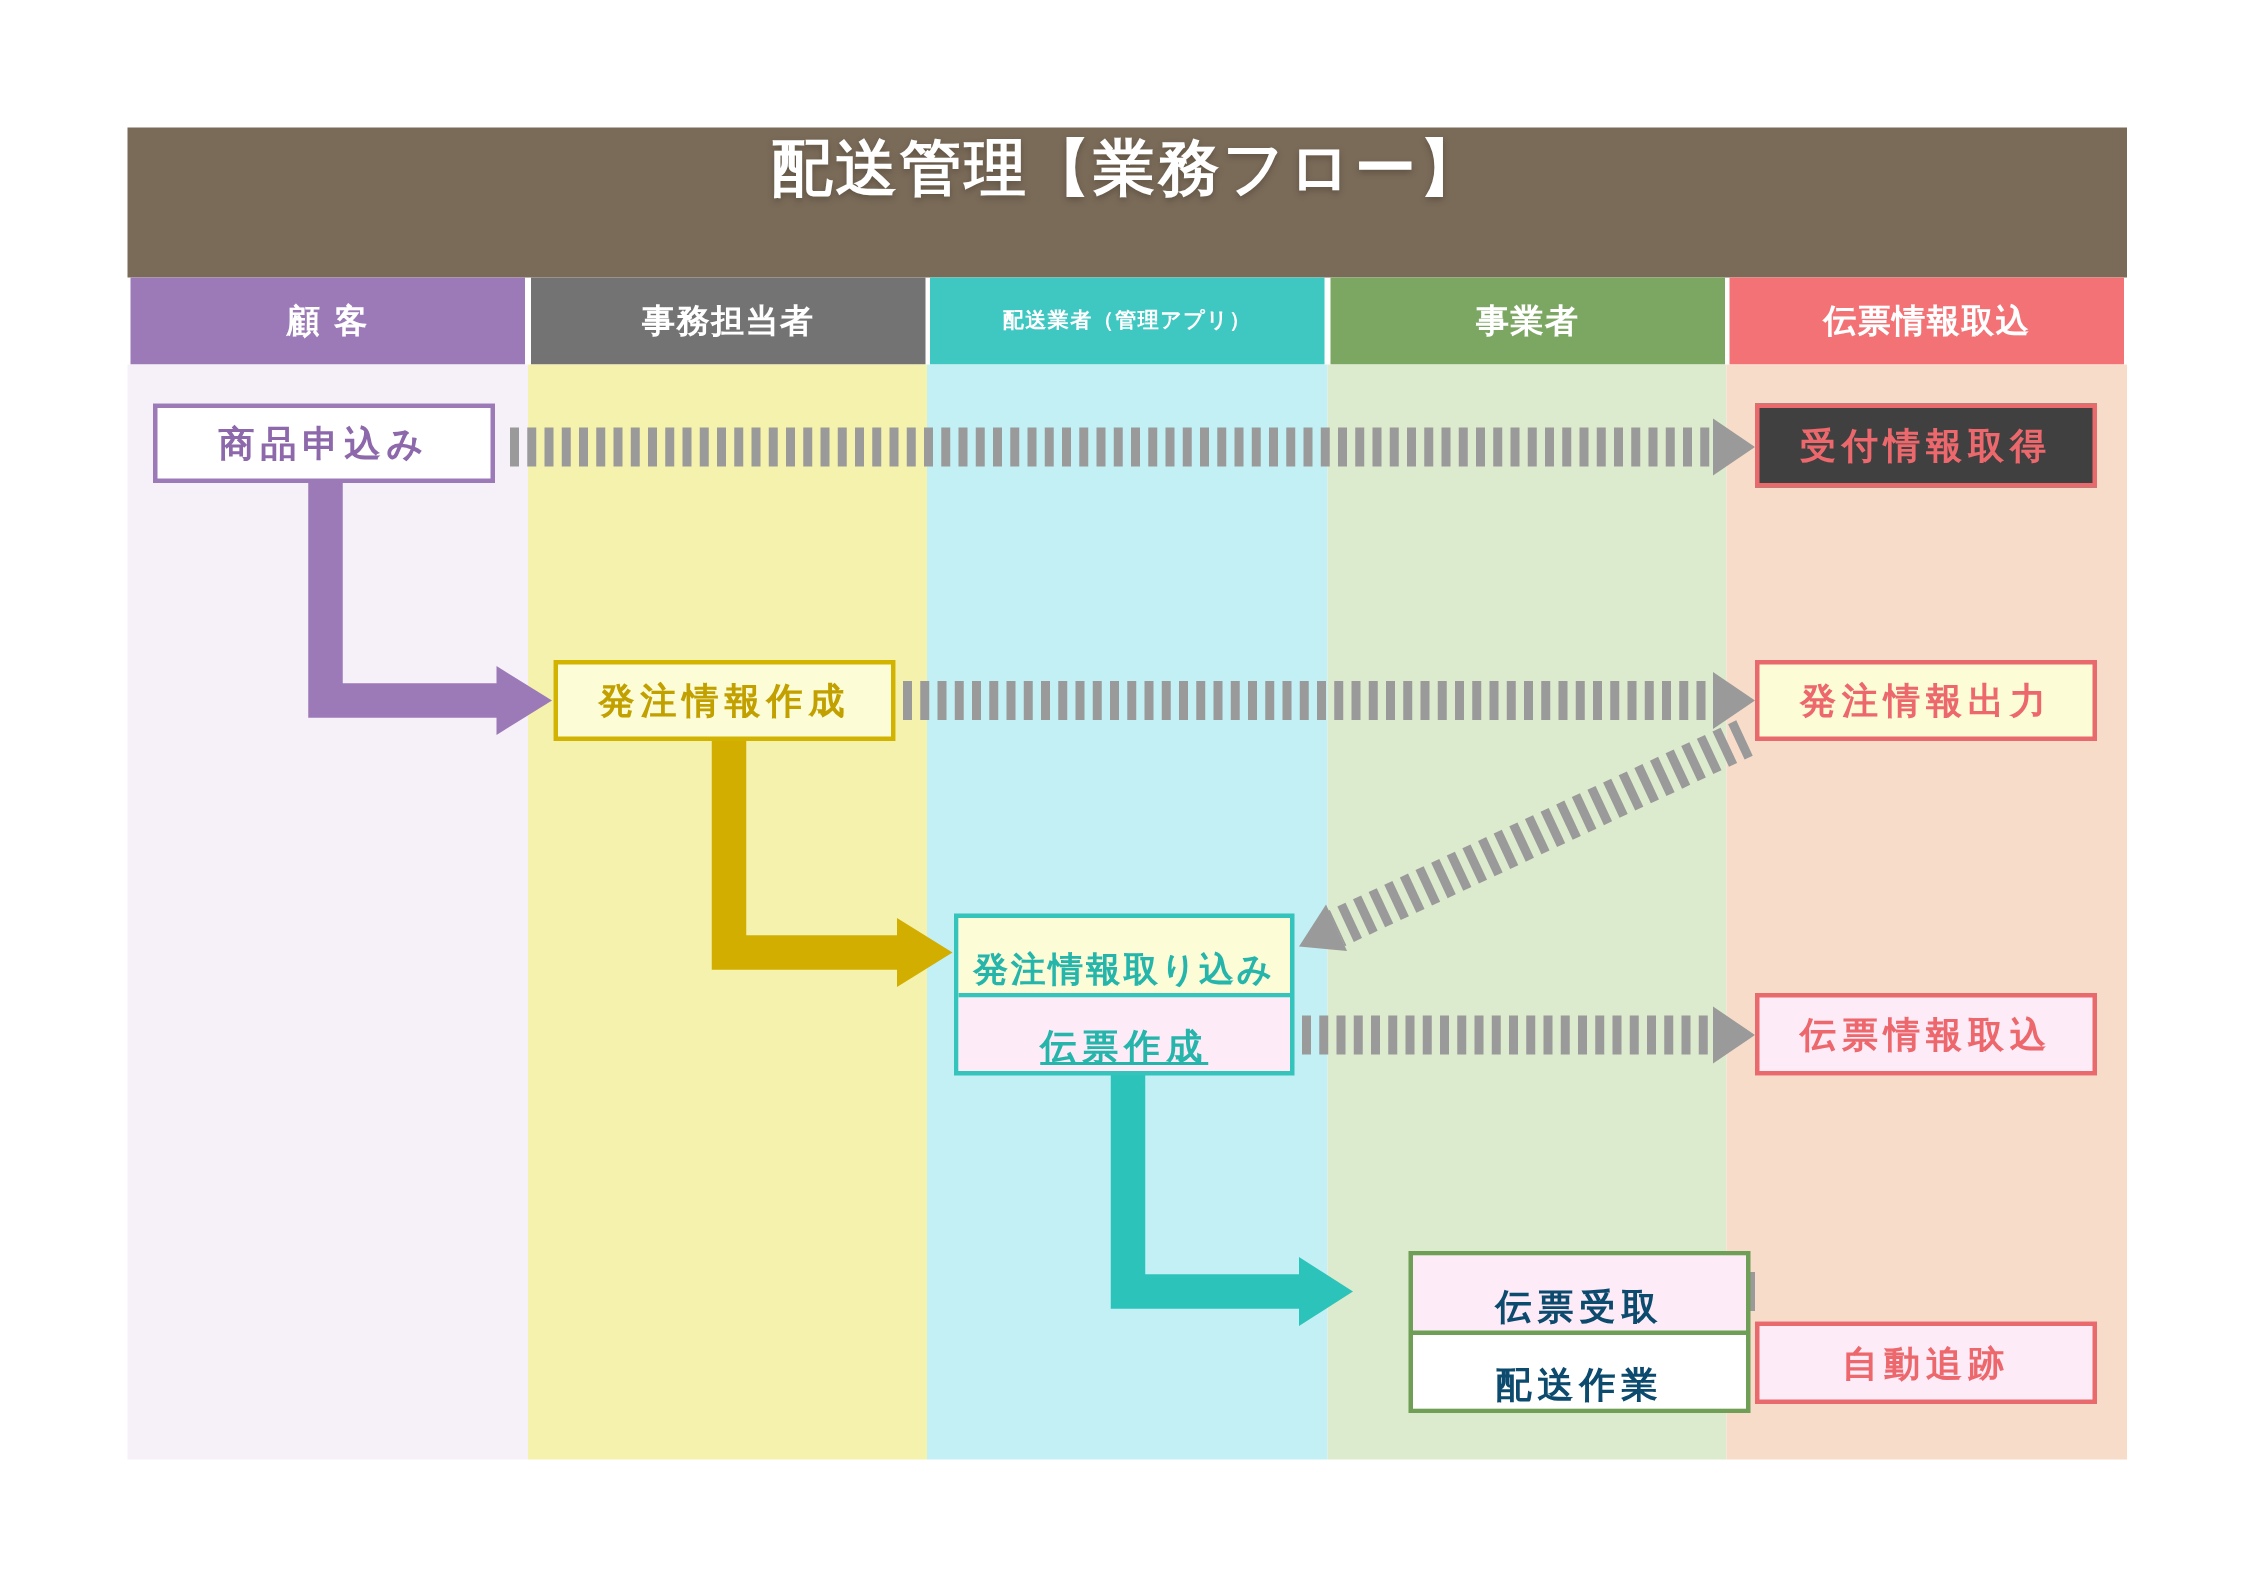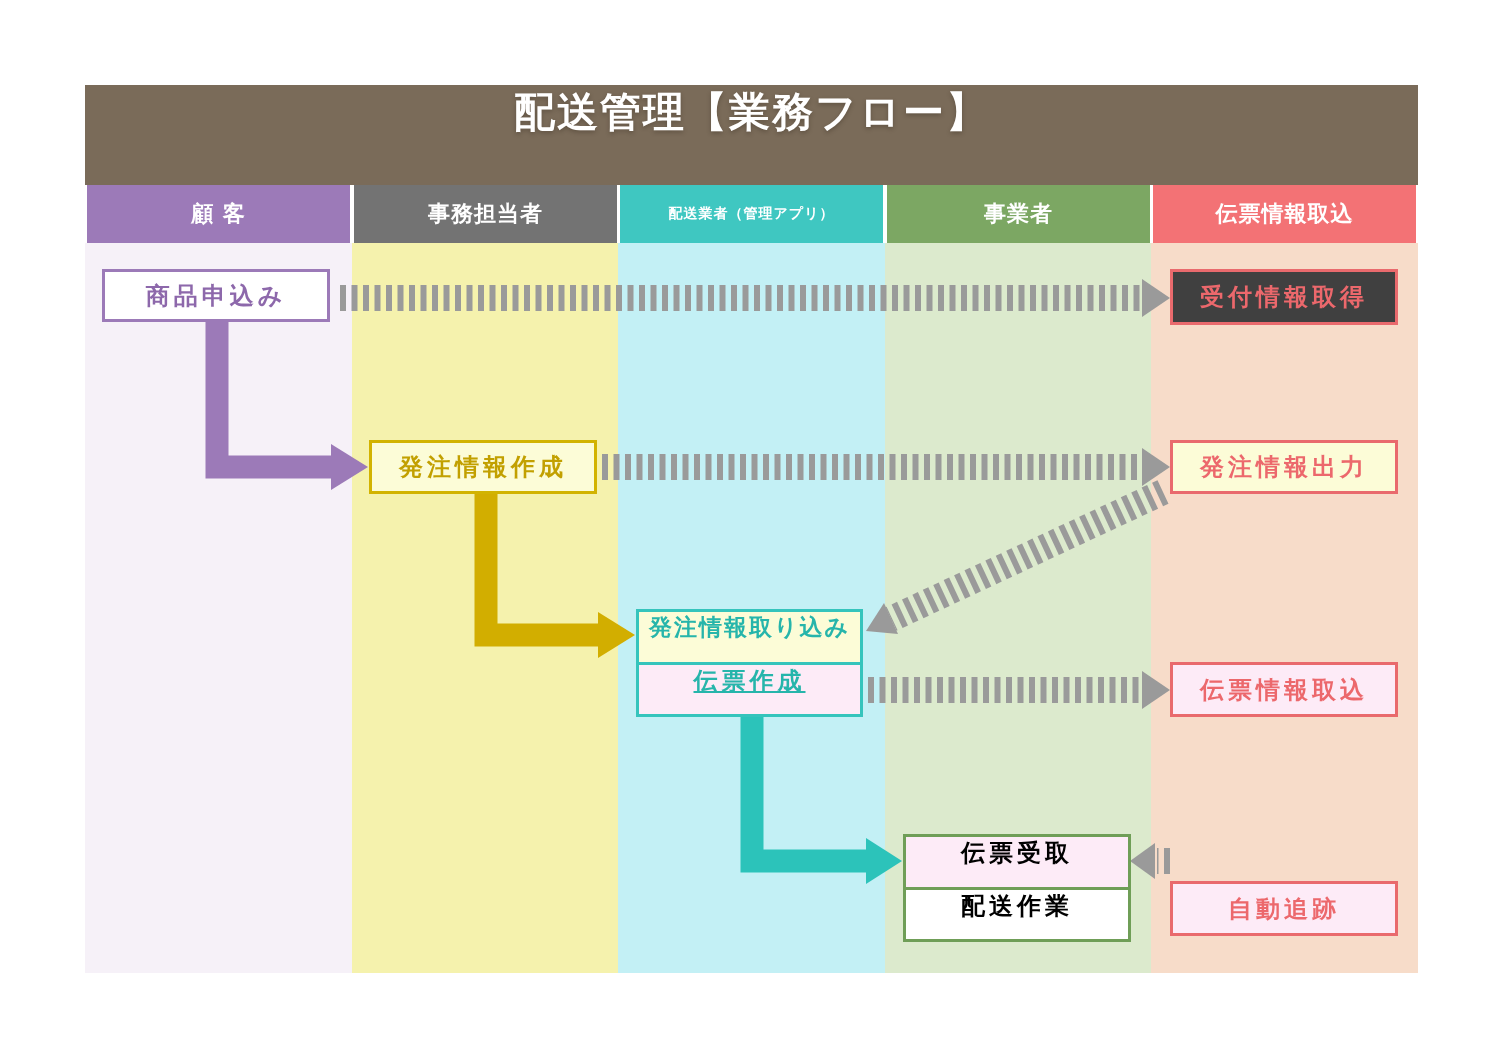--- a/index.html
+++ b/index.html
@@ -44,23 +44,23 @@
   }
   .n0{left:102px;top:269px;width:228px;height:53px;background:#ffffff;border:3px solid #9c7ab8;color:#8d68ab;text-align:right;}
   .n1{left:369px;top:440px;width:228px;height:54px;background:#fcfcd7;border:3px solid #d2b300;color:#c2a000;}
   .n6{left:1170px;top:269px;width:228px;height:56px;background:#404040;border:3px solid #e96a6d;color:#ec686c;}
   .n7{left:1170px;top:440px;width:228px;height:54px;background:#fcfcd7;border:3px solid #e96a6d;color:#ec686c;}
   .n8{left:1170px;top:662px;width:228px;height:55px;background:#fdebf7;border:3px solid #e96a6d;color:#ec686c;}
   .n9{left:1170px;top:833px;width:228px;height:55px;background:#fdebf7;border:3px solid #e96a6d;color:#ec686c;margin-top:48px;}
   
   .dnode{position:absolute;box-sizing:border-box;display:flex;flex-direction:column;}
   .n23{left:636px;top:609px;width:227px;height:108px;border:3px solid #35c4bc;color:#26b5ab;}
-  .n45{left:903px;top:834px;width:228px;height:108px;border:3px solid #6f9e57;color:#000000;}
+  .n45{left:939px;top:834px;width:228px;height:108px;border:3px solid #6f9e57;color:#0c4a6e;}
   .cell{
-    box-sizing:border-box;flex:1;display:flex;align-items:flex-start;justify-content:center;
+    box-sizing:border-box;flex:1;display:flex;align-items:flex-end;justify-content:center;
     font-size:24px;letter-spacing:4px;
   }
   .n23 .cell-top{background:#fcfcd7;border-bottom:3px solid #35c4bc;letter-spacing:2px;font-size:23px;}
   .n23 .cell-bot{background:#fdebf7;text-decoration:underline;}
   .n45 .cell-top{background:#fdebf7;border-bottom:3px solid #6f9e57;}
   .n45 .cell-bot{background:#ffffff;}
 </style>
 </head>
 <body>
 

